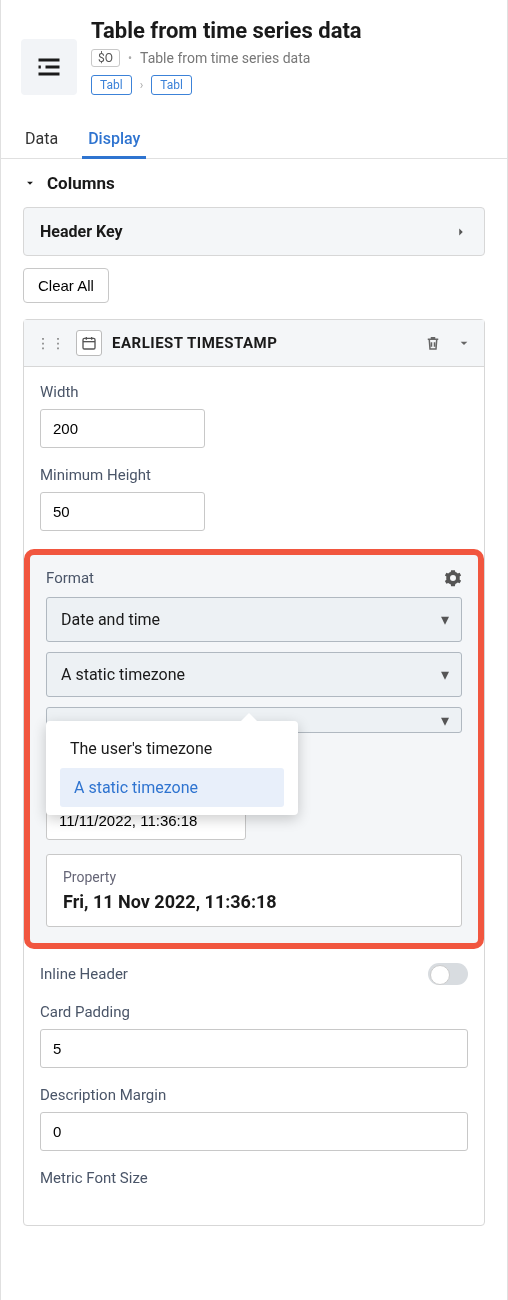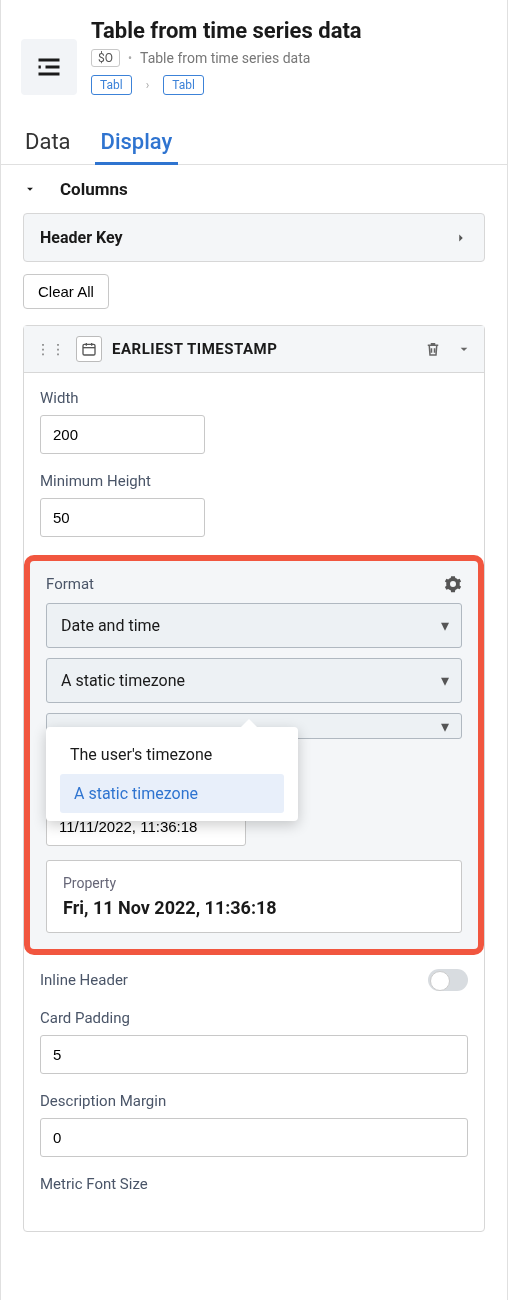--- a/index.html
+++ b/index.html
@@ -46,61 +46,61 @@
     border-radius: 3px;
     padding: 1px 6px;
     font-size: 12px;
     color: #555;
   }
   .meta-dot { color: #aaa; font-size: 12px; }
   .meta-text { font-size: 14px; color: #777; }
   .breadcrumb {
     display: flex;
     align-items: center;
-    gap: 14px;
+    gap: 8px;
   }
   .breadcrumb-item {
     border: 1px solid #3c82d8;
     border-radius: 3px;
     padding: 2px 8px;
     font-size: 12px;
     color: #3c82d8;
   }
   .breadcrumb-sep { color: #aaa; font-size: 12px; }
   .tabs {
     display: flex;
     gap: 26px;
     padding: 0 22px;
     border-bottom: 1px solid #e0e0e0;
     margin-top: 14px;
   }
   .tab {
     padding: 10px 2px;
-    font-size: 22px;
+    font-size: 16px;
     color: #333;
     cursor: pointer;
     position: relative;
   }
   .tab.active {
     color: #2f74d0;
     font-weight: 500;
   }
   .tab.active::after {
     content: "";
     position: absolute;
     bottom: -1px;
     left: -4px;
     right: -4px;
     height: 3px;
     background: #2f74d0;
   }
   .section-head {
     display: flex;
     align-items: center;
-    gap: 23px;
+    gap: 10px;
     padding: 14px 22px;
     font-size: 17px;
     font-weight: 700;
   }
   .content {
     padding: 0 22px 20px 22px;
   }
   .panel {
     border: 1px solid #d7d7d7;
     border-radius: 4px;

